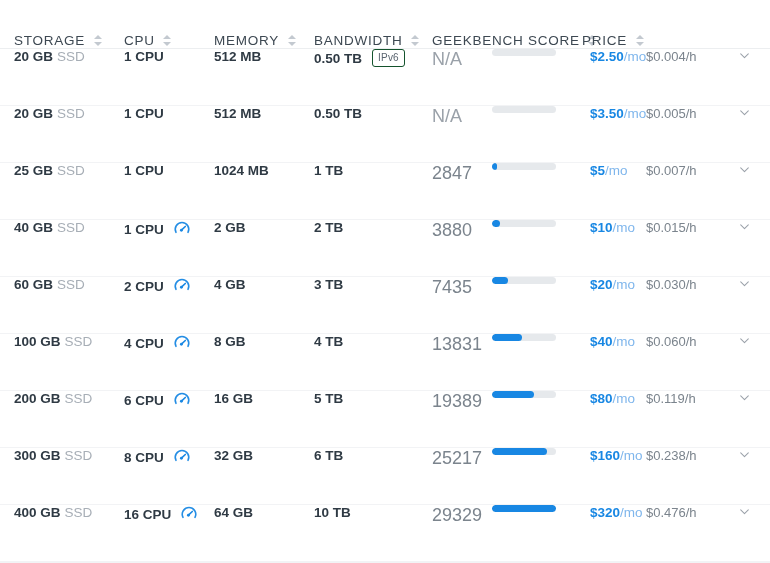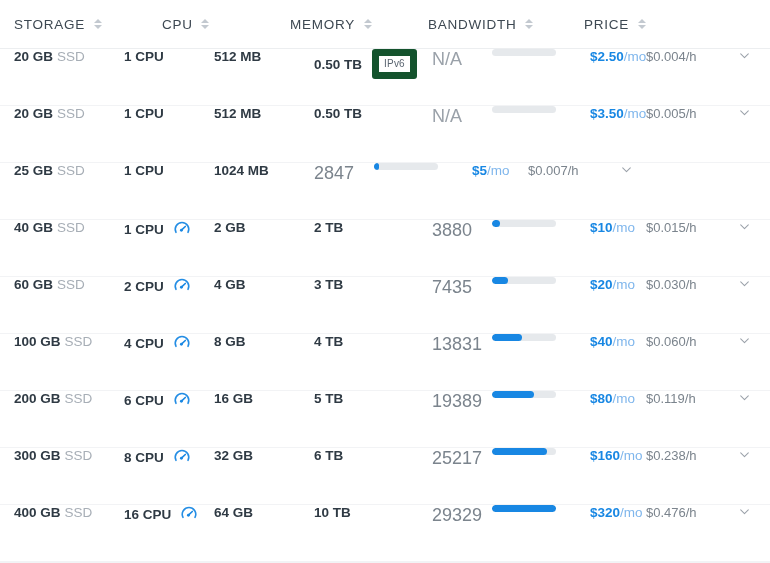--- a/index.html
+++ b/index.html
@@ -17,26 +17,25 @@
 
   .pricing-table {
     width: 770px;
     background: #ffffff;
     box-sizing: border-box;
   }
 
   
   .table-head {
     display: flex;
-    align-items: center;
+    align-items: flex-end;
     height: 48px;
     padding: 0 12px 0 0;
     background: #ffffff;
     border-bottom: 1px solid #eceef0;
-    gap: 38px;
   }
   .th {
     display: flex;
     align-items: center;
     font-size: 11.5px;
     letter-spacing: 0.75px;
     color: #8a9199;
     font-weight: 400;
     white-space: nowrap;
     cursor: pointer;
@@ -111,21 +110,21 @@
 
   
   .ipv6-badge {
     display: inline-block;
     margin-left: 10px;
     padding: 2px 5px 2px 5px;
     font-size: 10px;
     font-weight: 400;
     letter-spacing: 0.2px;
     color: #5a6570;
-    border: 7px solid #14532d;
+    border: 1px solid #14532d;
     border-radius: 3px;
     line-height: 1.2;
     background: #ffffff;
   }
 
   
   .speed-icon {
     width: 18px;
     height: 18px;
     margin-left: 9px;
@@ -215,20 +214,27 @@
           <span class="caret down"></span>
       </span>
     </div>
     <div class="th cell col-bandwidth">
       <span class="th-label">BANDWIDTH</span>
       <span class="sort-icon">
         <span class="caret up"></span>
           <span class="caret down"></span>
       </span>
     </div>
+    <div class="th cell col-geek">
+      <span class="th-label">GEEKBENCH SCORE</span>
+      <span class="sort-icon">
+        <span class="caret up"></span>
+          <span class="caret down"></span>
+      </span>
+    </div>
     <div class="th cell col-price">
       <span class="th-label">PRICE</span>
       <span class="sort-icon">
         <span class="caret up"></span>
           <span class="caret down"></span>
       </span>
     </div>
   </div>
 
   <div class="rows" id="rows-container">
@@ -305,20 +311,23 @@
         <div class="cell strong col-storage">
           <span>25 GB</span>
           <span class="muted-unit">SSD</span>
         </div>
         <div class="cell strong col-cpu">
           <span>1 CPU</span>
         </div>
         <div class="cell strong col-memory">
           <span>1024 MB</span>
         </div>
+        <div class="cell strong col-bandwidth">
+          <span>1 TB</span>
+        </div>
         <div class="cell col-geek">
           <span class="geek-val">2847</span>
         </div>
         <div class="cell col-bar">
           <div class="bar-track">
             <div class="bar-fill" style="width: 8%;"></div>
           </div>
         </div>
         <div class="cell col-price">
           <span class="price"><span>$5</span><span class="per">/mo</span></span>

